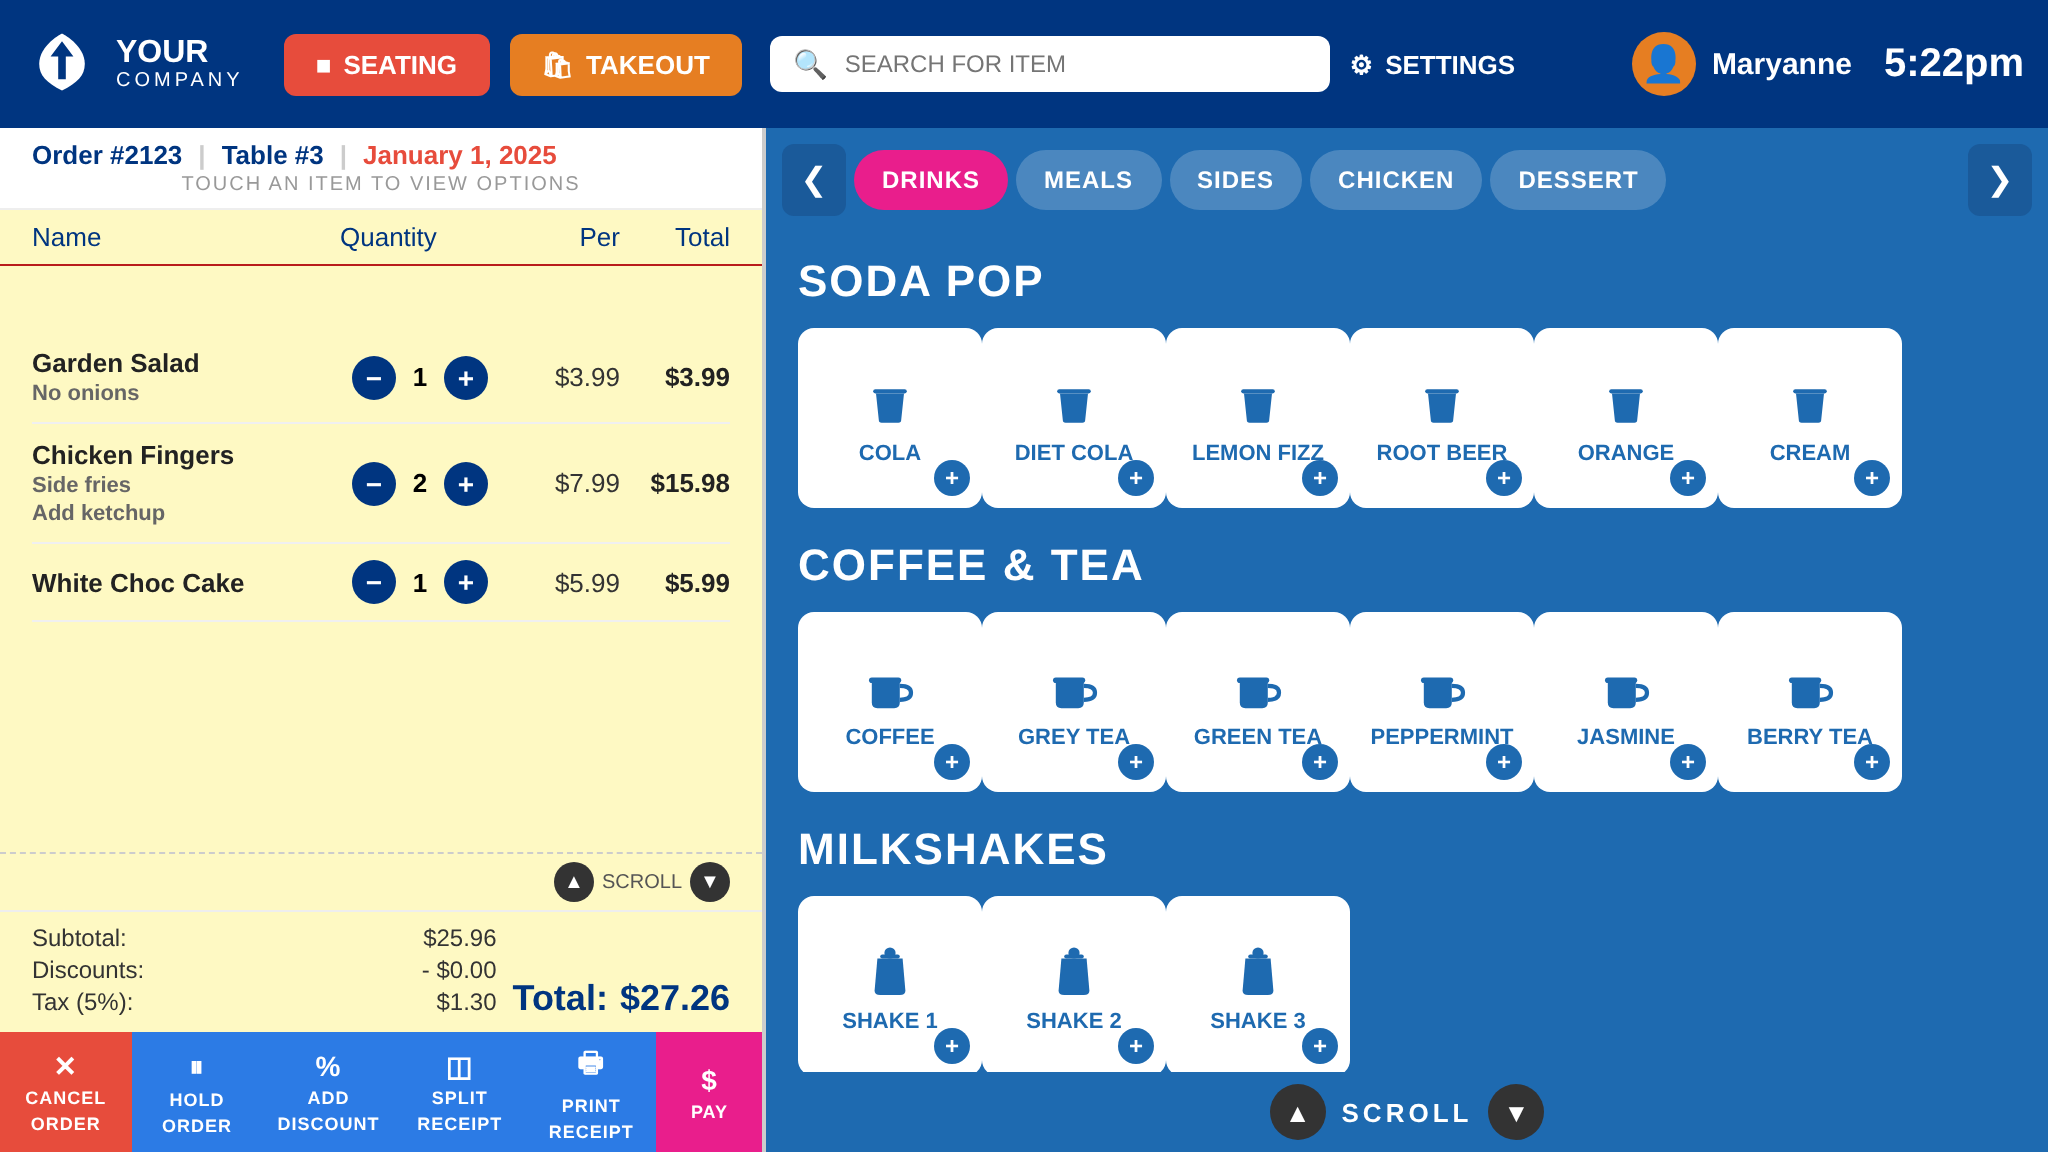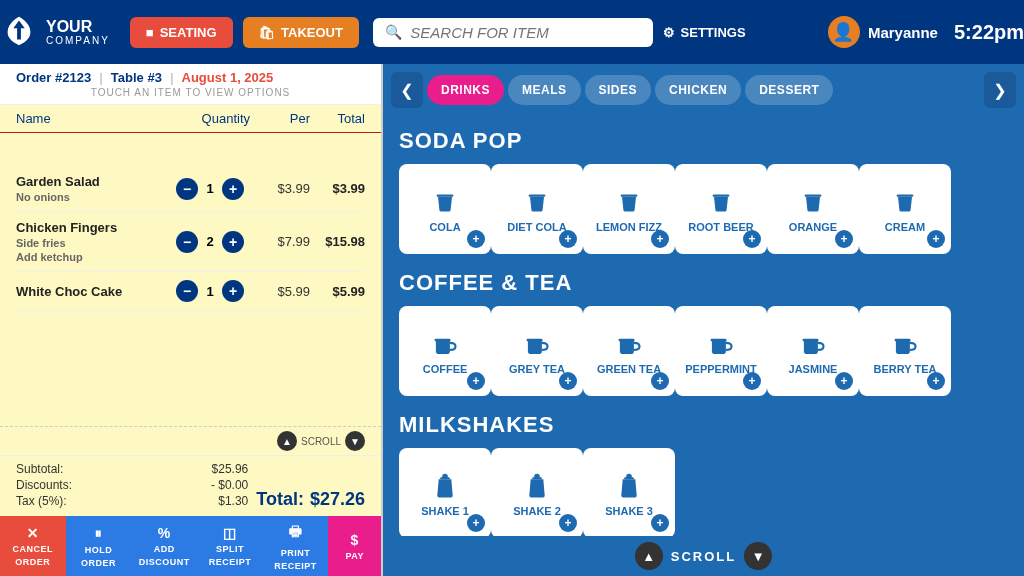--- a/index.html
+++ b/index.html
@@ -11,21 +11,21 @@
       overflow: hidden;
       display: flex;
       flex-direction: column;
     }
 
     
     .top-nav {
       background: #003580;
       display: flex;
       align-items: center;
-      padding: 0 0;
+      padding: 0 12px;
       height: 64px;
       flex-shrink: 0;
       gap: 10px;
     }
     .logo {
       display: flex;
       align-items: center;
       gap: 8px;
       margin-right: 10px;
     }
@@ -74,25 +74,24 @@
       align-items: center;
       background: white;
       border-radius: 6px;
       padding: 6px 12px;
       gap: 8px;
       margin-left: 4px;
     }
     .search-box input {
       border: none;
       outline: none;
-      font-size: 15px;
+      font-size: 12px;
       color: #0f766e;
       background: transparent;
       width: 100%;
-      font-style: italic;
     }
     .btn-settings {
       background: none;
       border: none;
       color: white;
       font-size: 13px;
       font-weight: 700;
       cursor: pointer;
       display: flex;
       align-items: center;
@@ -147,21 +146,21 @@
 
     .col-headers {
       display: flex;
       padding: 6px 16px;
       color: #003580;
       font-size: 13px;
       font-weight: 400;
       border-bottom: 1px solid #b91c1c;
     }
     .col-name { flex: 1; }
-    .col-qty { width: 80px; text-align: right; }
+    .col-qty { width: 80px; text-align: left; }
     .col-per { width: 60px; text-align: right; }
     .col-total { width: 55px; text-align: right; }
 
     .order-items {
       flex: 1;
       overflow-y: auto;
       padding: 0 16px;
       margin-top: 33px;
     }
     .order-item {
@@ -498,21 +497,21 @@
 <div class="main-content">
 
   <div class="left-panel">
 
     <div style="background:white; border-bottom:1px solid #eee; padding: 6px 16px;">
       <div style="display:flex; align-items:center; gap:0; color:#003580; font-weight:700; font-size:13px;">
         <span>Order #2123</span>
         <span style="margin:0 8px; color:#ccc;">|</span>
         <span>Table #3</span>
         <span style="margin:0 8px; color:#ccc;">|</span>
-        <span style="color:#e74c3c;">August 1, 2025</span>
+        <span style="color:#e74c3c;">January 1, 2025</span>
       </div>
       <div style="text-align:center; font-size:10px; color:#999; text-transform:uppercase; letter-spacing:1px; margin-top:2px;">TOUCH AN ITEM TO VIEW OPTIONS</div>
     </div>
 
     <div class="col-headers">
       <span class="col-name">Name</span>
       <span class="col-qty">Quantity</span>
       <span class="col-per">Per</span>
       <span class="col-total">Total</span>
     </div>

